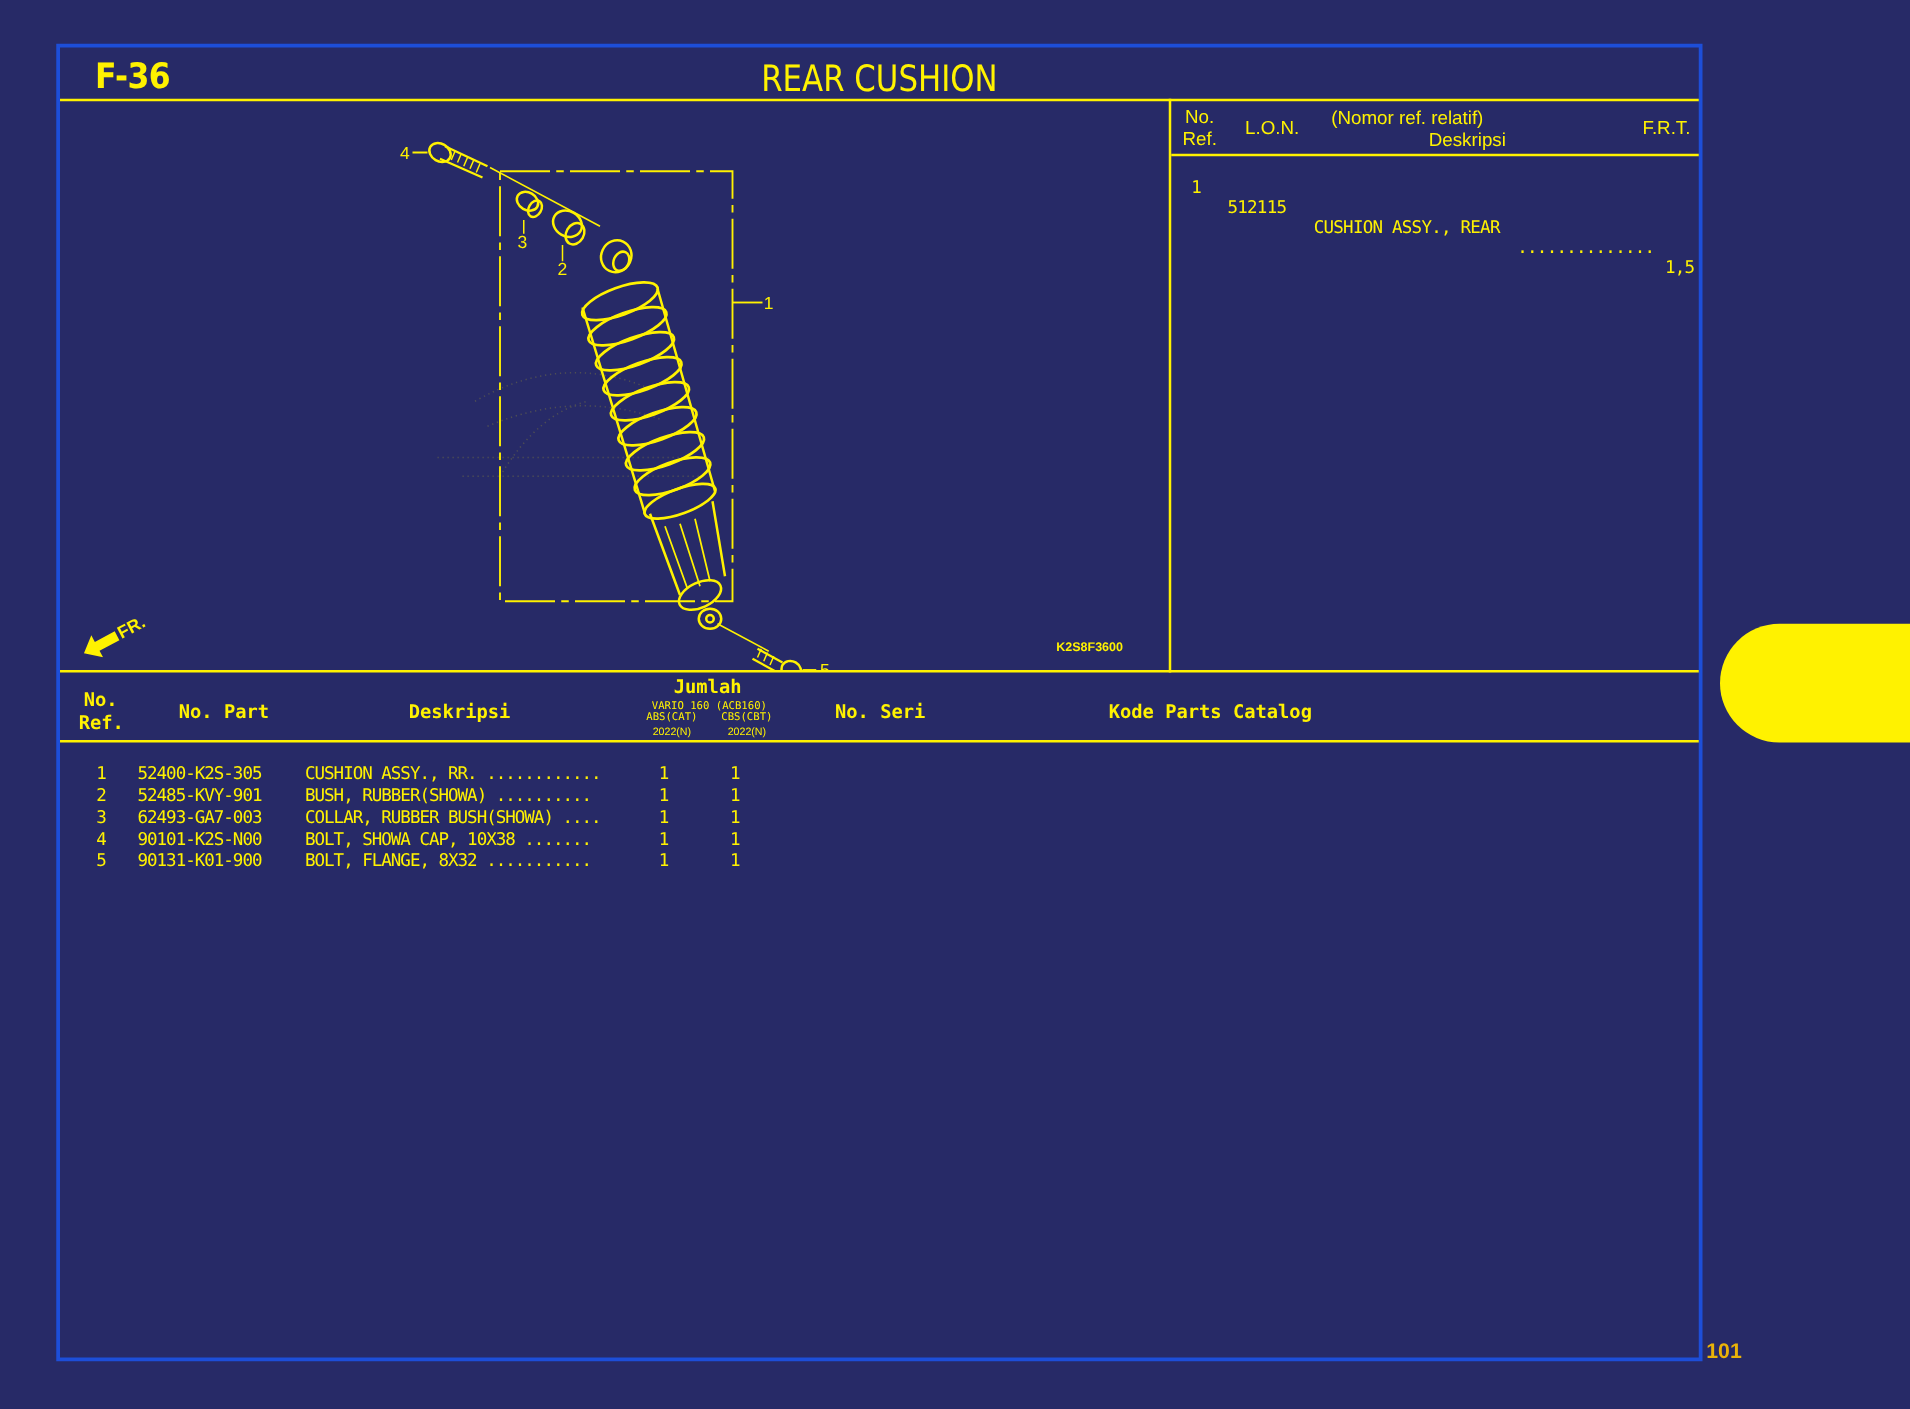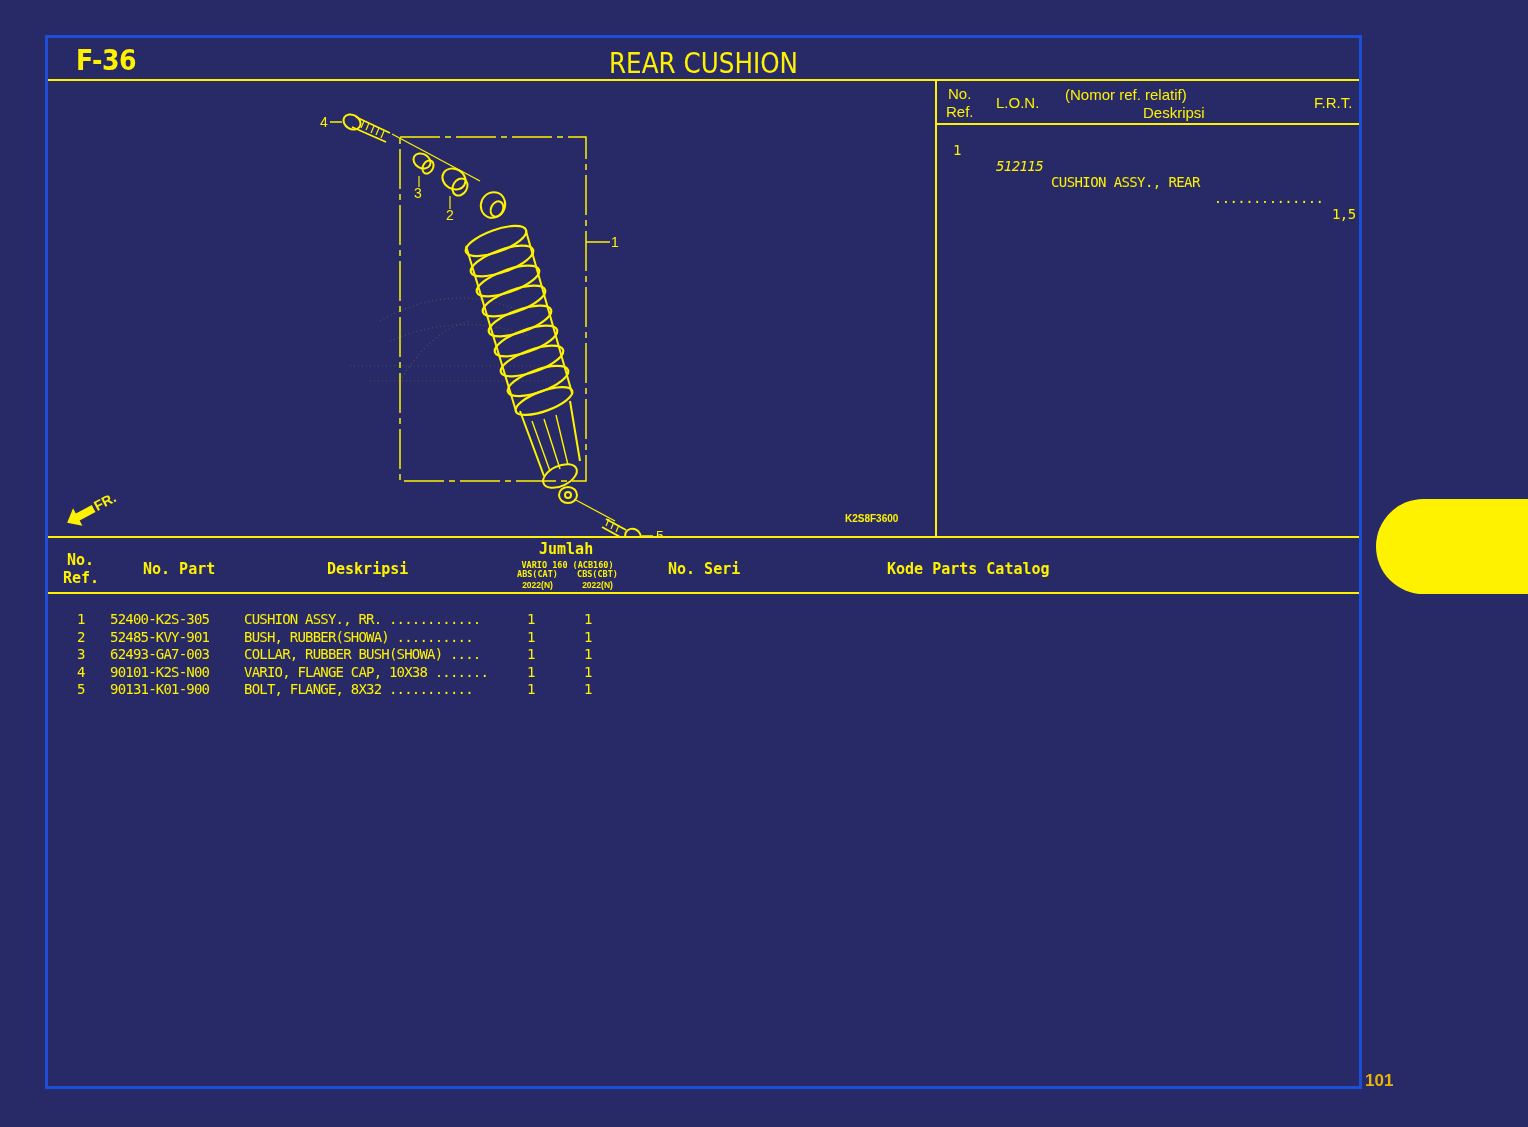--- a/index.html
+++ b/index.html
@@ -20,21 +20,21 @@
   .page-title {
     position:absolute; left:0; right:0; top:8px; text-align:center;
     font-family:"DejaVu Sans", sans-serif; font-size:29px; transform:scaleX(0.85);
   }
   .illustration { position:absolute; left:2px; top:43px; width:885px; height:455px; }
   .illus-code { position:absolute; left:797px; top:475px; font-size:10px; font-weight:bold; }
   .fr-label { position:absolute; left:12px; top:448px; width:60px; height:40px; }
   .ref-head { position:absolute; font-size:15px; line-height:18px; }
   .ref-row { position:absolute; left:890px; top:88px; font-family:"DejaVu Sans Mono", monospace; font-size:14px; width:420px; white-space:pre; letter-spacing:-0.6px; }
   .th { position:absolute; font-family:"DejaVu Sans Mono", monospace; font-size:15px; font-weight:bold; line-height:18px; }
-  .th-small { position:absolute; font-family:"DejaVu Sans Mono", monospace; font-size:8.5px; font-weight:bold; line-height:10px; text-align:center; }
+  .th-small { position:absolute; font-family:"DejaVu Sans Mono", monospace; font-size:8.5px; font-weight:normal; line-height:10px; text-align:center; }
   .parts { position:absolute; left:0; top:573px; width:620px; }
   .part-row { position:absolute; height:17px; font-family:"DejaVu Sans Mono", monospace; font-size:14px; letter-spacing:-0.8px; white-space:pre; }
   .part-row span { position:absolute; top:0; }
   .tab-pill {
     position:absolute; left:1376px; top:499px; width:200px; height:95px;
     background:#fff200; border-radius:48px 0 0 48px;
   }
   .page-number { position:absolute; left:1365px; top:1071px; font-size:17px; font-weight:bold; color:#eab308; }
 </style>
 </head>
@@ -128,21 +128,21 @@
   <div class="ref-head" style="left:900px;top:47px;">No.</div>
   <div class="ref-head" style="left:898px;top:65px;">Ref.</div>
   <div class="ref-head" style="left:948px;top:56px;">L.O.N.</div>
   <div class="ref-head" style="left:1017px;top:48px;">(Nomor ref. relatif)</div>
   <div class="ref-head" style="left:1095px;top:66px;">Deskripsi</div>
   <div class="ref-head" style="left:1266px;top:56px;">F.R.T.</div>
   <div class="hline" style="left:889px;right:0;top:85px;"></div>
 
   <div class="ref-row">
     <span style="position:absolute;left:15px;">1</span>
-    <span style="position:absolute;left:58px;font-style:italic;">512115</span>
+    <span style="position:absolute;left:44px;">512115</span>
     <span style="position:absolute;left:113px;">CUSHION ASSY., REAR</span>
     <span style="position:absolute;left:268px;"> ..............</span>
     <span style="position:absolute;left:394px;">1,5</span>
   </div>
 
   <div class="hline" style="left:0;right:0;top:498px;"></div>
   <div class="th" style="left:19px;top:513px;">No.</div>
   <div class="th" style="left:15px;top:531px;">Ref.</div>
   <div class="th" style="left:95px;top:522px;">No. Part</div>
   <div class="th" style="left:279px;top:522px;">Deskripsi</div>
@@ -174,21 +174,21 @@
     <div class="part-row" style="top:35px;">
       <span style="left:29px;">3</span>
       <span style="left:62px;">62493-GA7-003</span>
       <span style="left:196px;">COLLAR, RUBBER BUSH(SHOWA) ....</span>
       <span style="left:479px;">1</span>
       <span style="left:536px;">1</span>
     </div>
     <div class="part-row" style="top:52.5px;">
       <span style="left:29px;">4</span>
       <span style="left:62px;">90101-K2S-N00</span>
-      <span style="left:196px;">VARIO, FLANGE CAP, 10X38 .......</span>
+      <span style="left:196px;">BOLT, SHOWA CAP, 10X38 .......</span>
       <span style="left:479px;">1</span>
       <span style="left:536px;">1</span>
     </div>
     <div class="part-row" style="top:70px;">
       <span style="left:29px;">5</span>
       <span style="left:62px;">90131-K01-900</span>
       <span style="left:196px;">BOLT, FLANGE, 8X32 ...........</span>
       <span style="left:479px;">1</span>
       <span style="left:536px;">1</span>
     </div>

